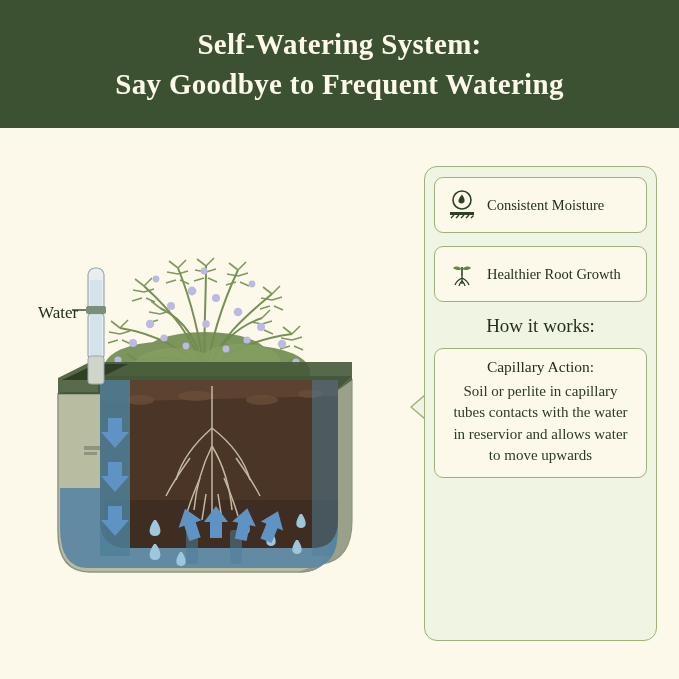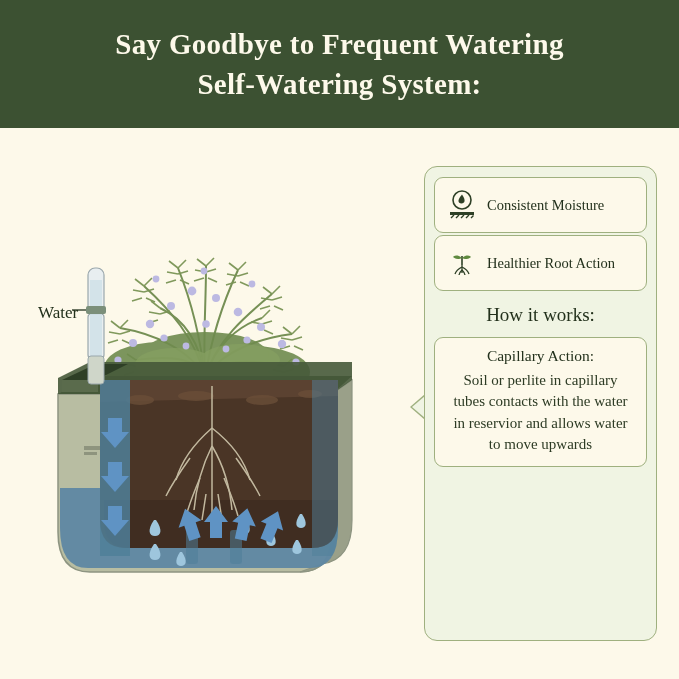--- a/index.html
+++ b/index.html
@@ -70,21 +70,21 @@
     border: 1px solid #9fb07f;
     border-radius: 13px;
     box-sizing: border-box;
     padding: 10px 9px 9px 9px;
   }
   .benefit {
     position: relative;
     background: #fdf9ea;
     border: 1px solid #9fb07f;
     border-radius: 9px;
-    margin-bottom: 2px;
+    margin-bottom: 13px;
     min-height: 56px;
     display: flex;
     align-items: center;
     padding: 6px 10px 6px 8px;
     box-sizing: border-box;
   }
   .benefit .b-icon {
     width: 38px;
     min-width: 38px;
     height: 38px;
@@ -149,22 +149,22 @@
     border-bottom: 13px solid transparent;
     border-right: 15px solid #9fb07f;
   }
 </style>
 </head>
 <body>
 
 <div class="page">
 
   <div class="header">
+    <div class="header-line">Self-Watering System:</div>
     <div class="header-line">Say Goodbye to Frequent Watering</div>
-    <div class="header-line">Self-Watering System:</div>
   </div>
 
   <div class="illustration">
     <svg width="420" height="551" viewBox="0 0 420 551">
       <defs>
         <clipPath id="potClip">
           <path d="M60,250 L338,250 L338,400 Q338,440 310,440 L88,440 Q60,440 60,400 Z"></path>
         </clipPath>
       </defs>
 
@@ -361,21 +361,21 @@
           <path d="M17,12 c6,-5 9,-1 9,-1 c0,0 -4,4 -9,1 z" fill="#5f8a3f"></path>
           <g stroke="#2e4026" stroke-width="1.3" fill="none">
             <path d="M17,19 v8"></path>
             <path d="M17,21 c-4,2 -6,4 -7,7"></path>
             <path d="M17,21 c4,2 6,4 7,7"></path>
             <path d="M17,24 c-2,2 -3,3 -3,5"></path>
             <path d="M17,24 c2,2 3,3 3,5"></path>
           </g>
         </svg>
       </span>
-      <span class="b-label">Healthier Root Action</span>
+      <span class="b-label">Healthier Root Growth</span>
     </div>
 
     <div class="how-title">How it works:</div>
 
     <div class="card">
       <div class="card-title">Capillary Action:</div>
       <div class="card-body">Soil or perlite in capillary tubes contacts with the water in reservior and allows water to move upwards</div>
     </div>
 
 

